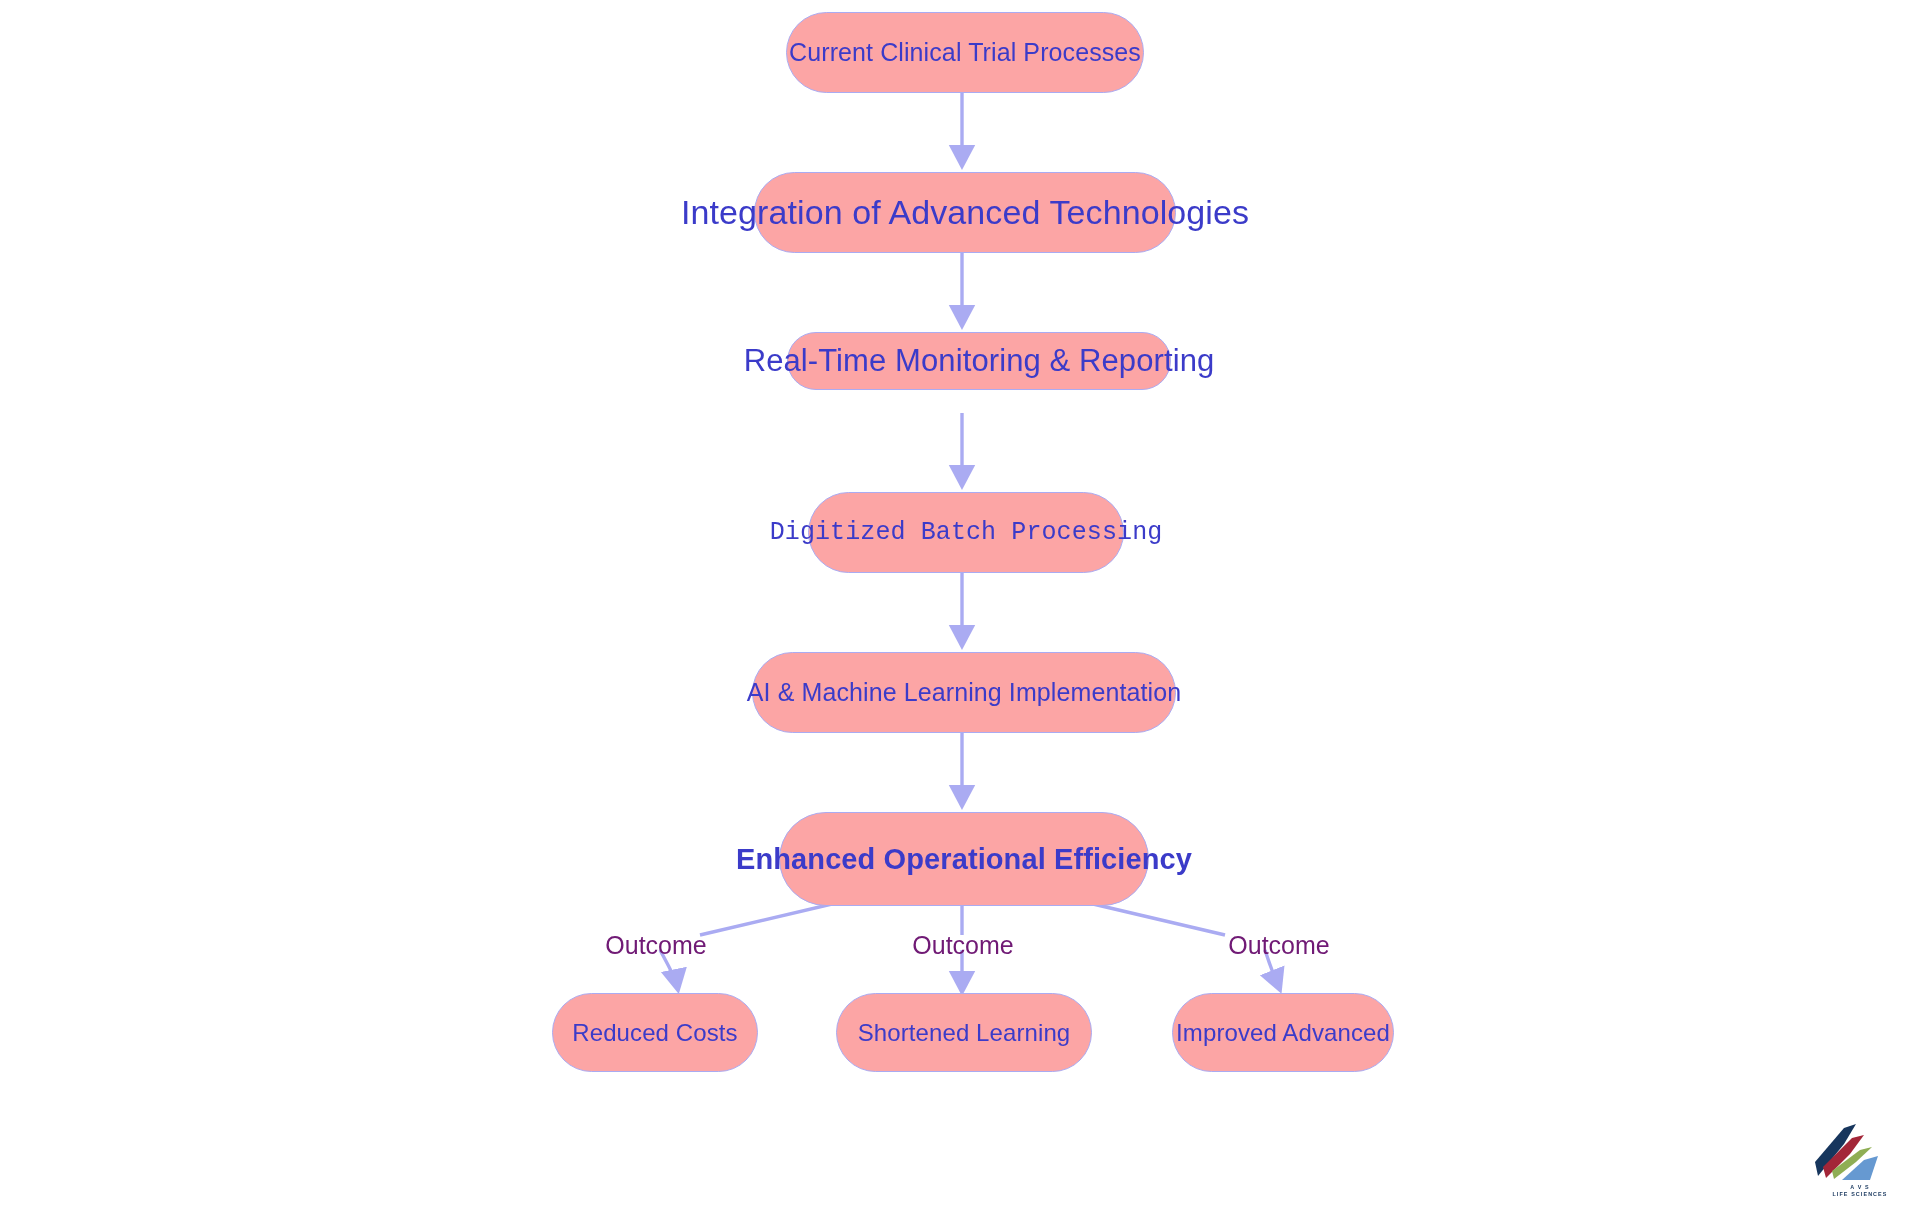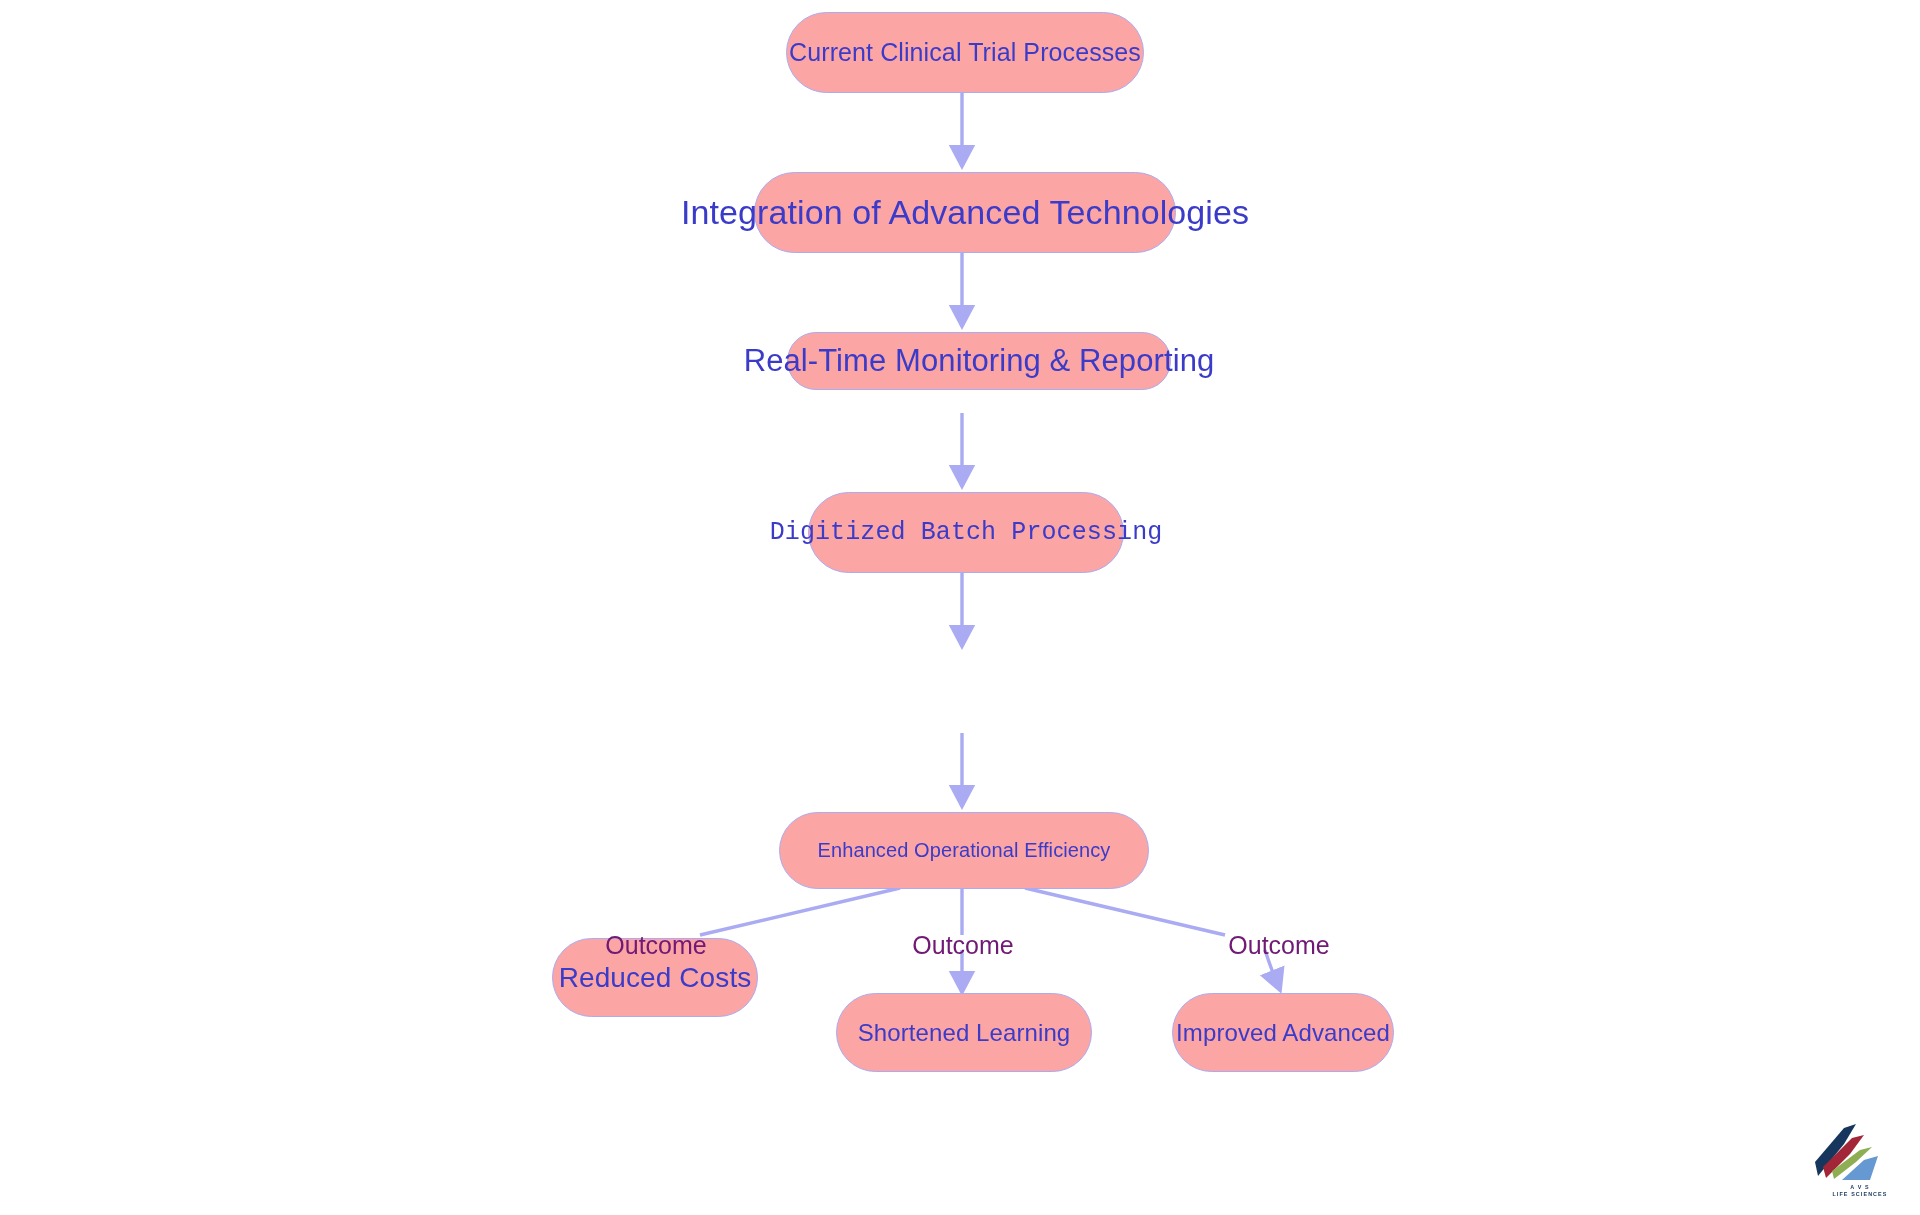--- a/index.html
+++ b/index.html
@@ -114,26 +114,29 @@
   </div>
 
   <div class="node" style="left:787px; top:332px; width:384px; height:58px; font-size:31px;">
     <span class="node-label">Real-Time Monitoring &amp; Reporting</span>
   </div>
 
   <div class="node" style="left:808px; top:492px; width:316px; height:81px; font-size:25px;font-family:Liberation Mono, monospace;">
     <span class="node-label">Digitized Batch Processing</span>
   </div>
 
+  <div class="node" style="left:752px; top:652px; width:424px; height:81px; font-size:25px;">
+    <span class="node-label">AI &amp; Machine Learning Implementation</span>
+  </div>
 
-  <div class="node" style="left:779px; top:812px; width:370px; height:77px; font-size:20px;">
+  <div class="node" style="left:779px; top:812px; width:370px; height:94px; font-size:29px;font-weight:bold;">
     <span class="node-label">Enhanced Operational Efficiency</span>
   </div>
 
-  <div class="node" style="left:552px; top:938px; width:206px; height:79px; font-size:28px;">
+  <div class="node" style="left:552px; top:993px; width:206px; height:79px; font-size:24px;">
     <span class="node-label">Reduced Costs</span>
   </div>
 
   <div class="node" style="left:836px; top:993px; width:256px; height:79px; font-size:24px;">
     <span class="node-label">Shortened Learning</span>
   </div>
 
   <div class="node" style="left:1172px; top:993px; width:222px; height:79px; font-size:24px;">
     <span class="node-label">Improved Advanced</span>
   </div>

